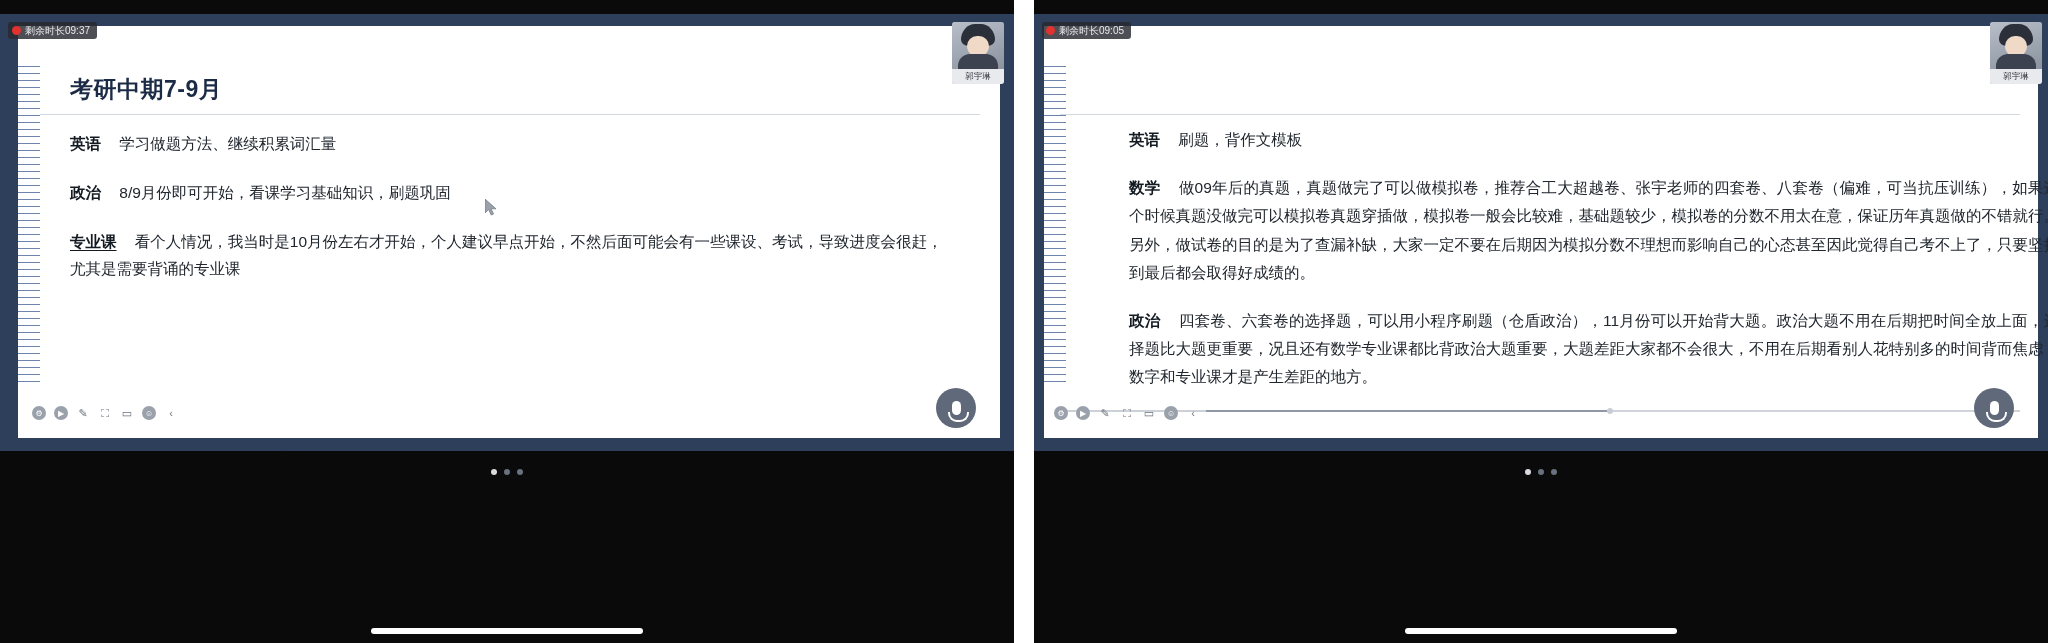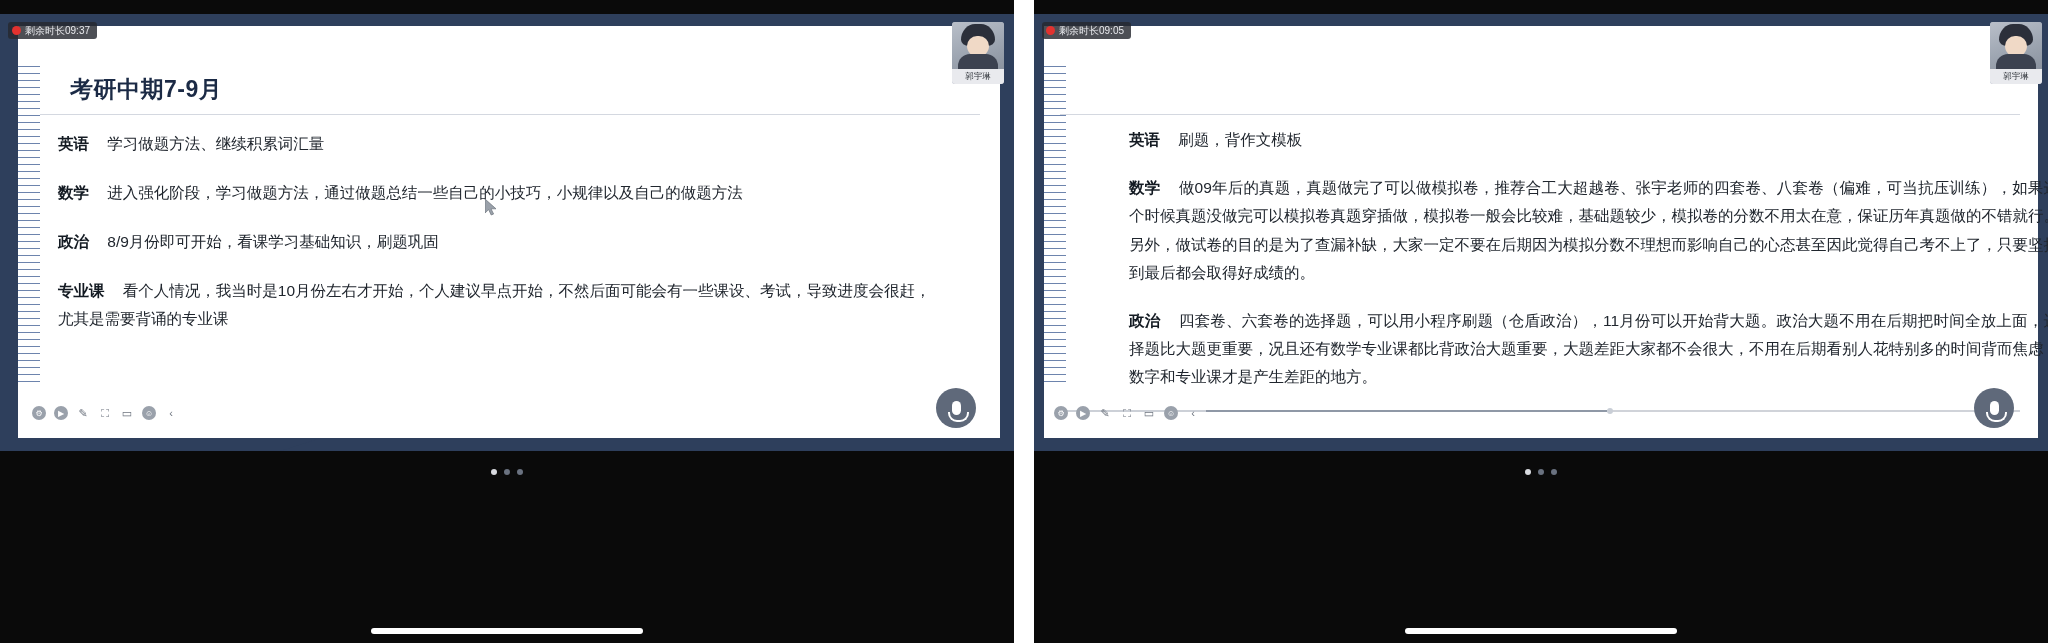--- a/index.html
+++ b/index.html
@@ -79,38 +79,38 @@
   .title-rule {
     position: absolute;
     left: 22px; top: 88px;
     width: 940px; height: 1px;
     background: #d4d8e0;
   }
   .right .title-rule { left: 16px; width: 960px; }
 
   .body-block {
     position: absolute;
-    left: 40px; top: 104px;
+    left: 52px; top: 104px;
     width: 880px;
   }
   .right .body-block { left: 46px; top: 100px; width: 930px; margin-left: 39px; }
 
   .row {
     display: block;
     margin-bottom: 22px;
     font-size: 15.5px;
     line-height: 1.75;
     color: #20262e;
   }
   .row .lab {
     font-weight: bold;
     color: #131a22;
     margin-right: 14px;
   }
-  .row .lab.underline { text-underline-offset: 3px; }
+  .row .lab.underline { text-decoration: underline; text-underline-offset: 3px; }
 
   .right .row { font-size: 15.5px; line-height: 1.82; margin-bottom: 20px; text-align: justify; }
 
   
   .timer-badge {
     position: absolute;
     left: 8px; top: 22px;
     height: 17px;
     padding: 0 7px 0 4px;
     background: rgba(38,40,48,0.82);
@@ -341,24 +341,20 @@
 
       <div class="slide-title">考研中期7-9月</div>
       <div class="title-rule"></div>
 
       <div class="body-block">
         <div class="row">
           <span class="lab">英语</span>
           <span>学习做题方法、继续积累词汇量</span>
         </div>
         <div class="row">
-          <span class="lab">数学</span>
-          <span>进入强化阶段，学习做题方法，通过做题总结一些自己的小技巧，小规律以及自己的做题方法</span>
-        </div>
-        <div class="row">
           <span class="lab">政治</span>
           <span>8/9月份即可开始，看课学习基础知识，刷题巩固</span>
         </div>
         <div class="row">
           <span class="lab underline">专业课</span>
           <span>看个人情况，我当时是10月份左右才开始，个人建议早点开始，不然后面可能会有一些课设、考试，导致进度会很赶，尤其是需要背诵的专业课</span>
         </div>
       </div>
 
       <div class="ctrl-bar">

